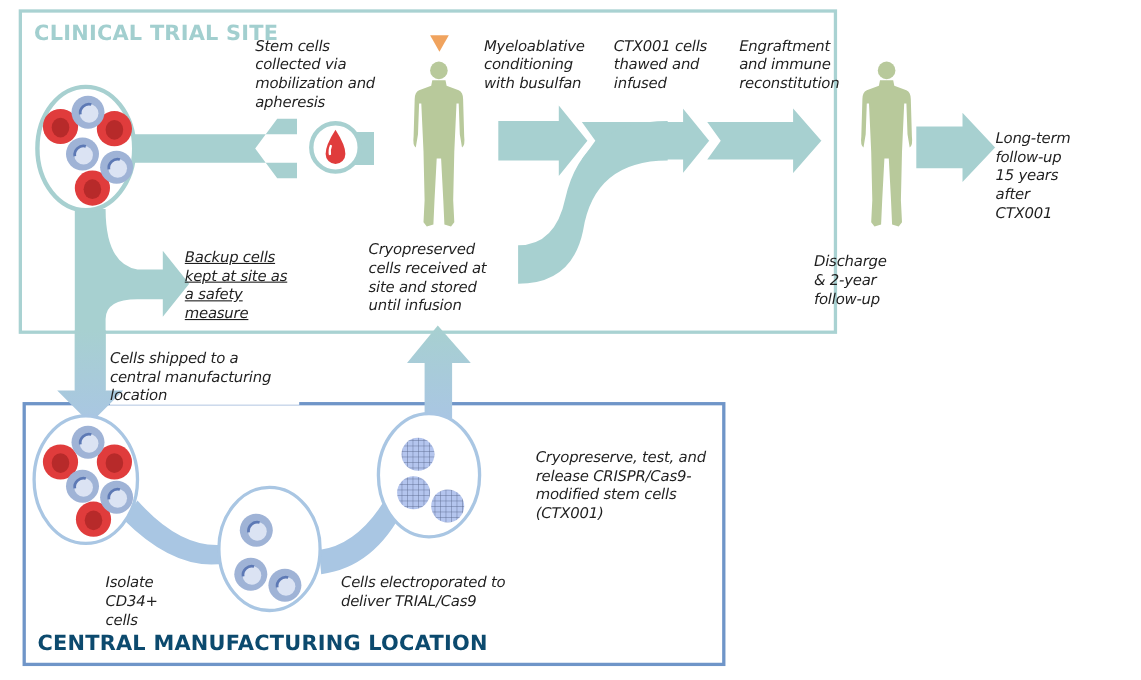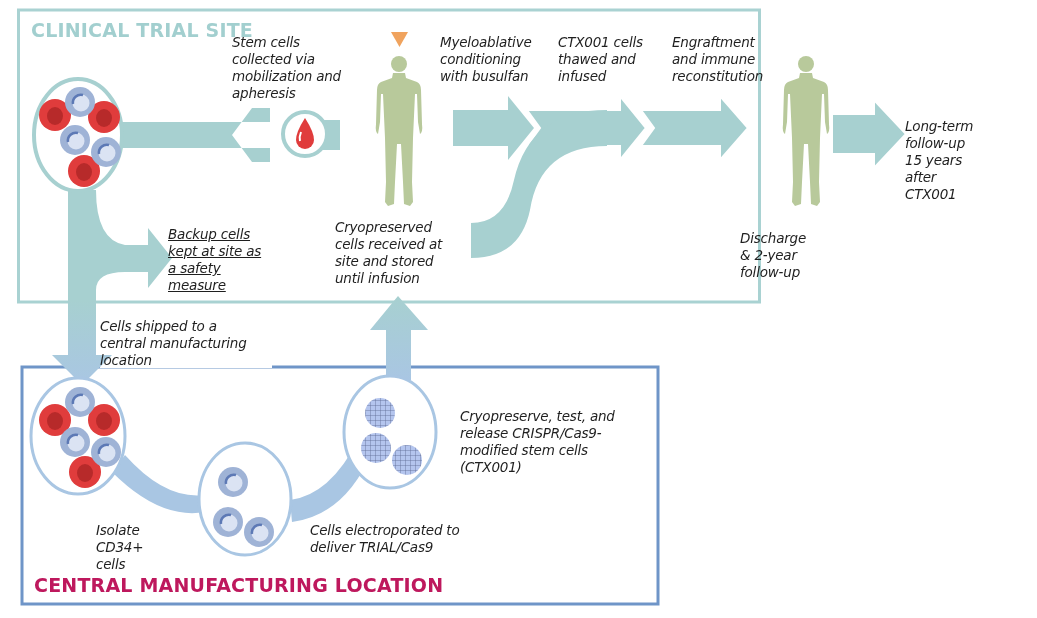--- a/index.html
+++ b/index.html
@@ -1,21 +1,21 @@
 <!DOCTYPE html>
 <html><head>
 <meta charset="utf-8">
 <style>
   html,body{margin:0;padding:0;background:#ffffff;}
   body{width:1037px;height:618px;position:relative;overflow:hidden;font-family:"DejaVu Sans",sans-serif;}
   #stage{position:absolute;left:0;top:0;width:1037px;height:618px;}
   .lbl{position:absolute;font-family:"DejaVu Sans",sans-serif;font-style:italic;font-size:13.5px;line-height:17px;color:#1f1f1f;text-align:left;white-space:pre-line;letter-spacing:-0.2px;}
   .title{position:absolute;font-family:"DejaVu Sans",sans-serif;font-weight:bold;font-size:19px;letter-spacing:0.2px;white-space:nowrap;}
   .title.teal{color:#a2cfcf;}
-  .title.blue{color:#be185d;}
+  .title.blue{color:#0c4a6e;}
 </style>
 </head>
 <body>
 
 <svg id="stage" viewBox="0 0 1037 618" xmlns="http://www.w3.org/2000/svg">
   <defs>
     <linearGradient id="gDown" x1="0" y1="0" x2="0" y2="1">
       <stop offset="0" stop-color="#a7d0d0"></stop>
       <stop offset="1" stop-color="#a9c6e3"></stop>
     </linearGradient>
@@ -147,16 +147,16 @@
 site and stored
 until infusion</div>
 <div class="lbl" style="left:100px;top:318px;width:172px;">Cells shipped to a
 central manufacturing
 location</div>
 <div class="lbl" style="left:96px;top:522px;width:62px;">Isolate
 CD34+
 cells</div>
 <div class="lbl" style="left:310px;top:522px;width:180px;">Cells electroporated to
 deliver TRIAL/Cas9</div>
-<div class="lbl" style="left:460px;top:408px;width:182px;">Cryopreserve, test, and
+<div class="lbl" style="left:487px;top:408px;width:182px;">Cryopreserve, test, and
 release CRISPR/Cas9-
 modified stem cells
 (CTX001)</div>
 
 </body></html>

